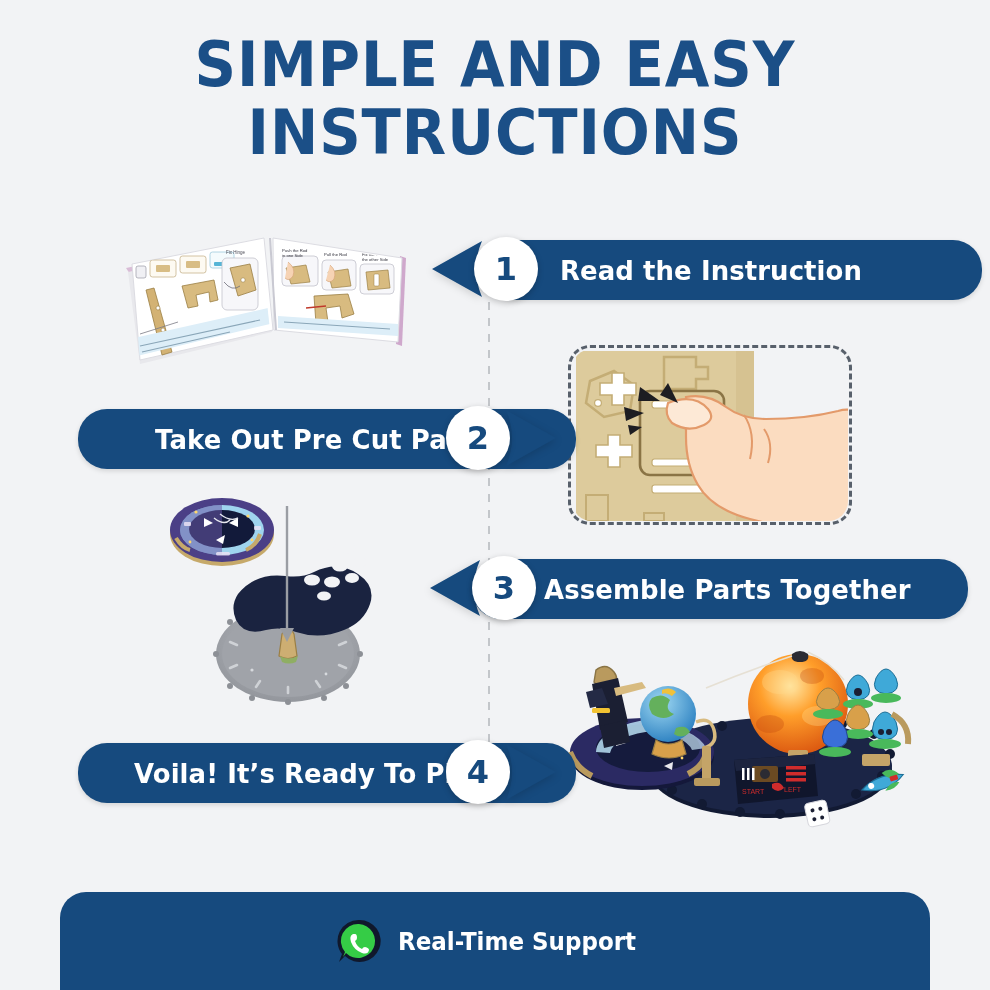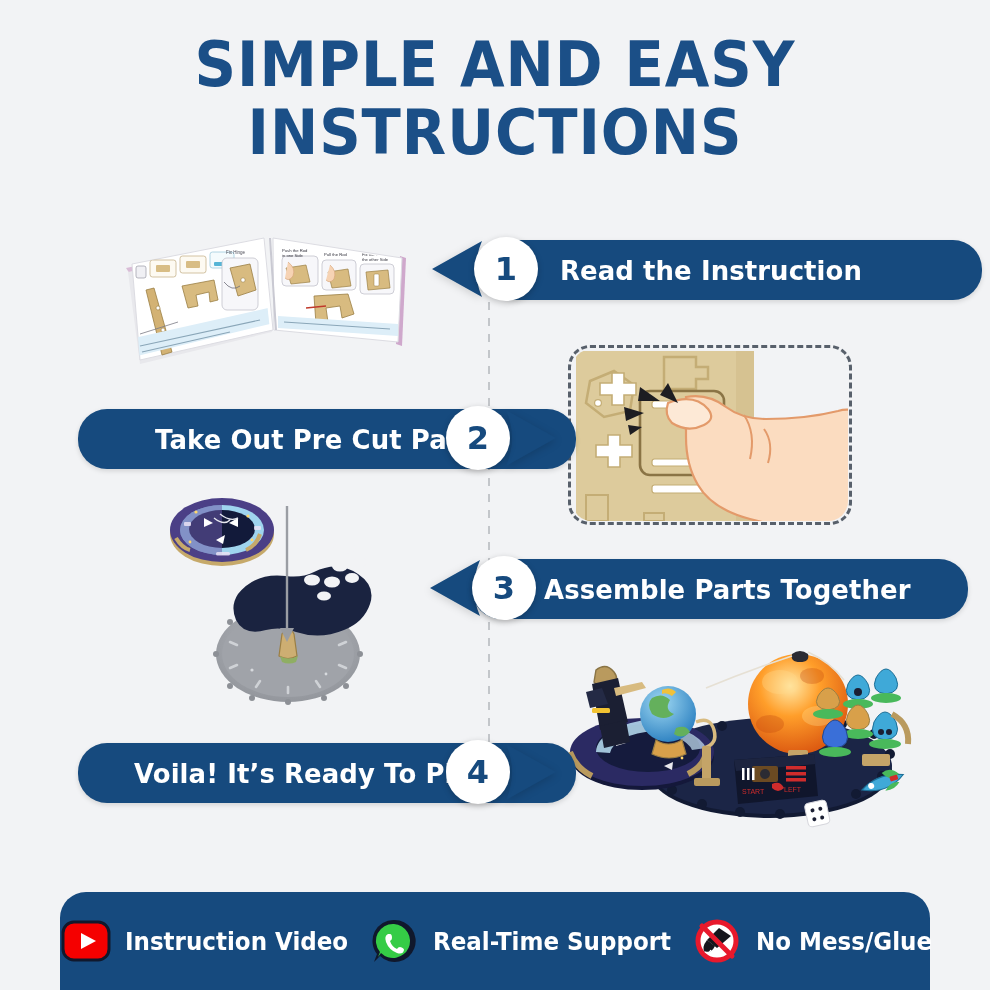--- a/index.html
+++ b/index.html
@@ -537,44 +537,26 @@
       <span class="blabel">Voila! It’s Ready To Play</span>
     </div>
     <div class="circle">4</div>
     <svg class="arrow" viewBox="0 0 64 64">
       <path d="M62,32 L12,4 Q24,32 12,60 Z" fill="#164a7e"></path>
     </svg>
   </div>
 
   <div class="footer">
 
-    <div class="fitem">
-      <svg class="ficon" viewBox="0 0 52 46">
-        <rect x="3" y="4" width="46" height="38" rx="11" fill="#f50000" stroke="#10182c" stroke-width="3"></rect>
-        <path d="M21,15 L36,23 L21,31 Z" fill="#ffffff"></path>
-      </svg>
-      <span class="flabel">Instruction Video</span>
-    </div>
 
     <div class="fitem">
       <svg class="ficon" viewBox="0 0 52 46">
         <path d="M26,2 A21,21 0 1 1 12,38 L6,44 L9,36 A21,21 0 0 1 26,2 Z" fill="#10182c"></path>
         <path d="M26,6 A17,17 0 1 1 13,35 L10,39 L12,34 A17,17 0 0 1 26,6 Z" fill="#35cc46"></path>
         <path d="M20,16 q-4,2 -2,8 q3,8 11,11 q6,2 7,-3 q0,-2 -4,-3 q-2,0 -3,2 q-5,-2 -7,-8 q2,-1 2,-3 q0,-4 -2,-4 Z" fill="#ffffff"></path>
       </svg>
       <span class="flabel">Real-Time Support</span>
     </div>
 
-    <div class="fitem">
-      <svg class="ficon" viewBox="0 0 52 46">
-        <circle cx="26" cy="23" r="20" fill="#ffffff" stroke="#10182c" stroke-width="2"></circle>
-        <circle cx="26" cy="23" r="19" fill="none" stroke="#e8192c" stroke-width="5"></circle>
-        <path d="M28,10 l12,8 l-14,12 l-10,-8 Z" fill="#15161c"></path>
-        <path d="M16,22 l8,6 q-4,8 -10,6 q-4,-4 2,-12 Z" fill="#15161c"></path>
-        <path d="M14,34 q4,2 6,-2" stroke="#ffffff" stroke-width="1.6" fill="none"></path>
-        <path d="M11,8 L41,38" stroke="#e8192c" stroke-width="5" stroke-linecap="round"></path>
-      </svg>
-      <span class="flabel">No Mess/Glue</span>
-    </div>
 
   </div>
 
 </div>
 
 </body></html>

